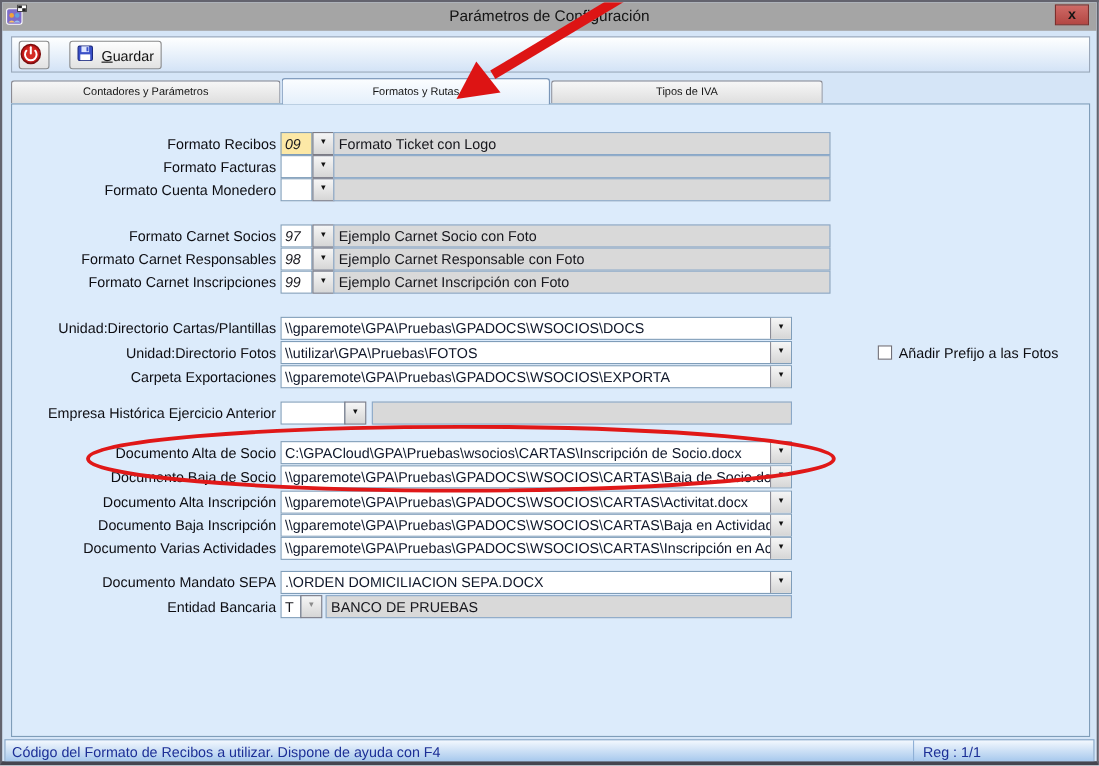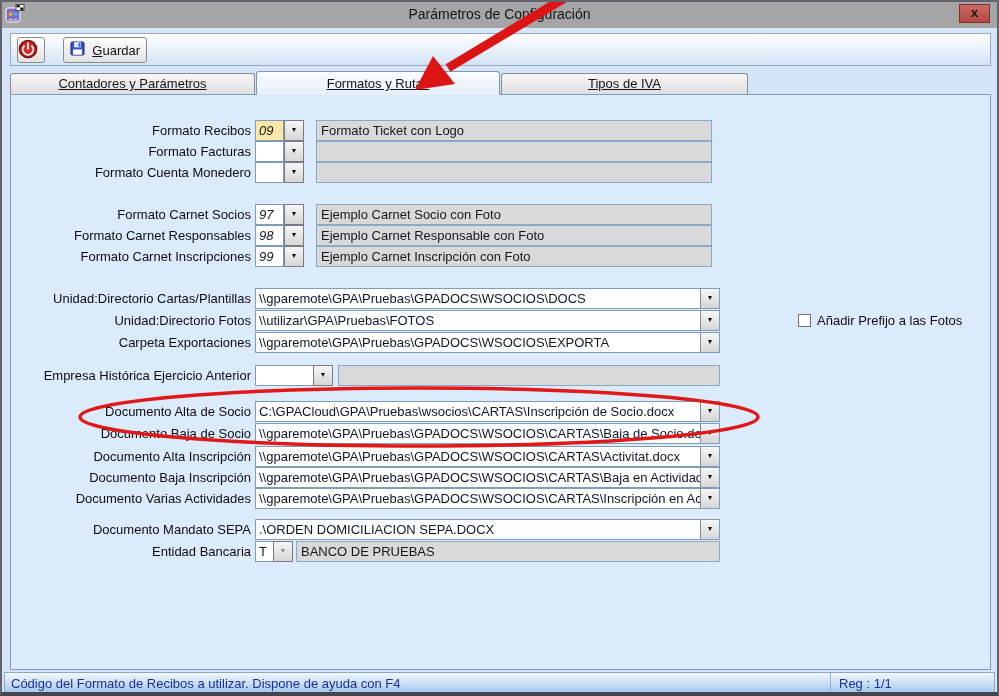--- a/index.html
+++ b/index.html
@@ -41,23 +41,23 @@
     border:1px solid #8b8b8b; border-radius:3px;
     display:flex; align-items:center; justify-content:space-between; gap:6px;
     font-size:13px; color:#111; cursor:pointer;
   }
   .tbtn-exit { left:6px; width:28px; }
   .tbtn-save { left:52px; width:84px; padding:0 6px; }
   .accel { text-decoration:underline; }
 
   
   .tab {
-    position:absolute; text-align:center; font-size:13px; color:#141414;
+    position:absolute; text-align:center; font-size:10px; color:#141414;
     border:1px solid #8a8a92; border-bottom:none;
-    border-radius:3px 3px 0 0; cursor:pointer;text-decoration:underline;
+    border-radius:3px 3px 0 0; cursor:pointer;
   }
   .tab-inactive {
     top:71px; height:21px; line-height:20px;
     background:linear-gradient(#f7f7f7,#dedede);
   }
   .tab-active {
     top:69px; height:24px; line-height:23px;
     background:linear-gradient(#fbfdff,#e4effb);
     border:1px solid #7a96b8; border-bottom:none; z-index:3;
   }
@@ -80,21 +80,21 @@
     background:#fff; border:1px solid #7f9db9;
     padding:2px 3px 0 3px; color:#16161c;font-style:italic;
   }
   .codebox.focused { background:#fce8a6; }
   .ddbtn {
     position:absolute; left:273px; top:0; width:20px; height:21px;
     background:linear-gradient(#f6f6f6,#d6d6d6); border:1px solid #7b7b85;
     text-align:center; font-size:7px; line-height:18px; color:#111; cursor:pointer;
   }
   .descbox {
-    position:absolute; left:305px; top:0; width:396px; height:21px;
+    position:absolute; left:292px; top:0; width:452px; height:21px;
     background:#d9d9d9; border:1px solid #8aa8c8;
     padding:2px 3px 0 4px; color:#16161c;
     white-space:nowrap; overflow:hidden;
   }
   .wide {
     position:absolute; left:244px; top:0; width:465px; height:21px;
     background:#fff; border:1px solid #7f9db9; display:flex; cursor:text;
   }
   .wtxt {
     flex:1; padding:2px 1px 0 3px; color:#0f172a;

